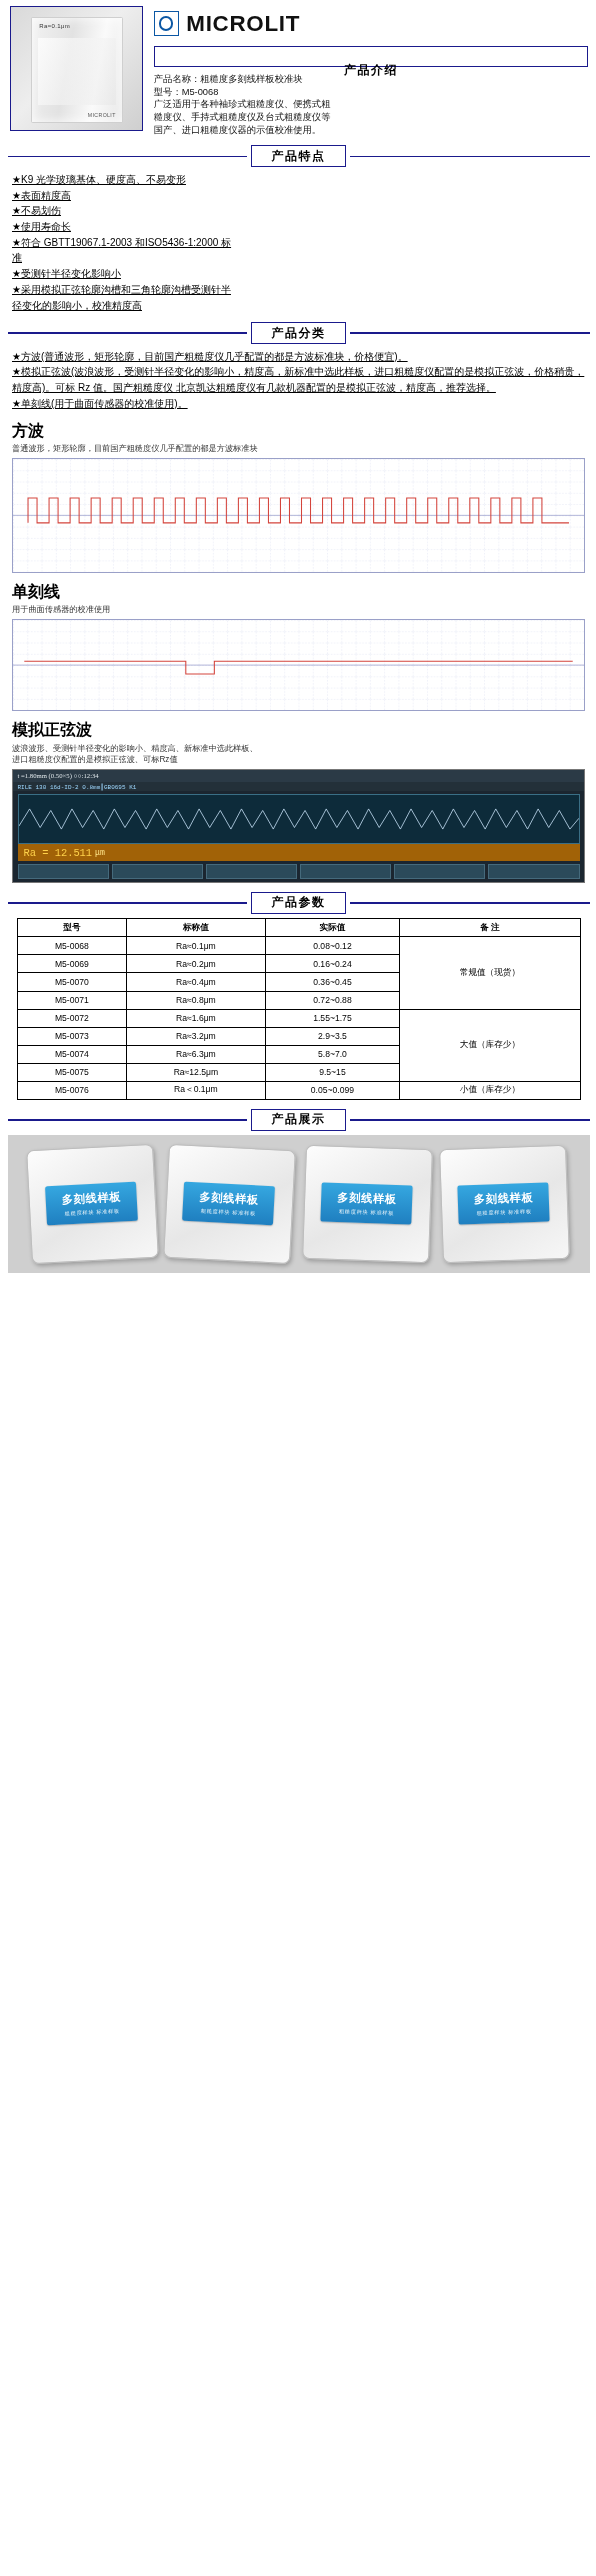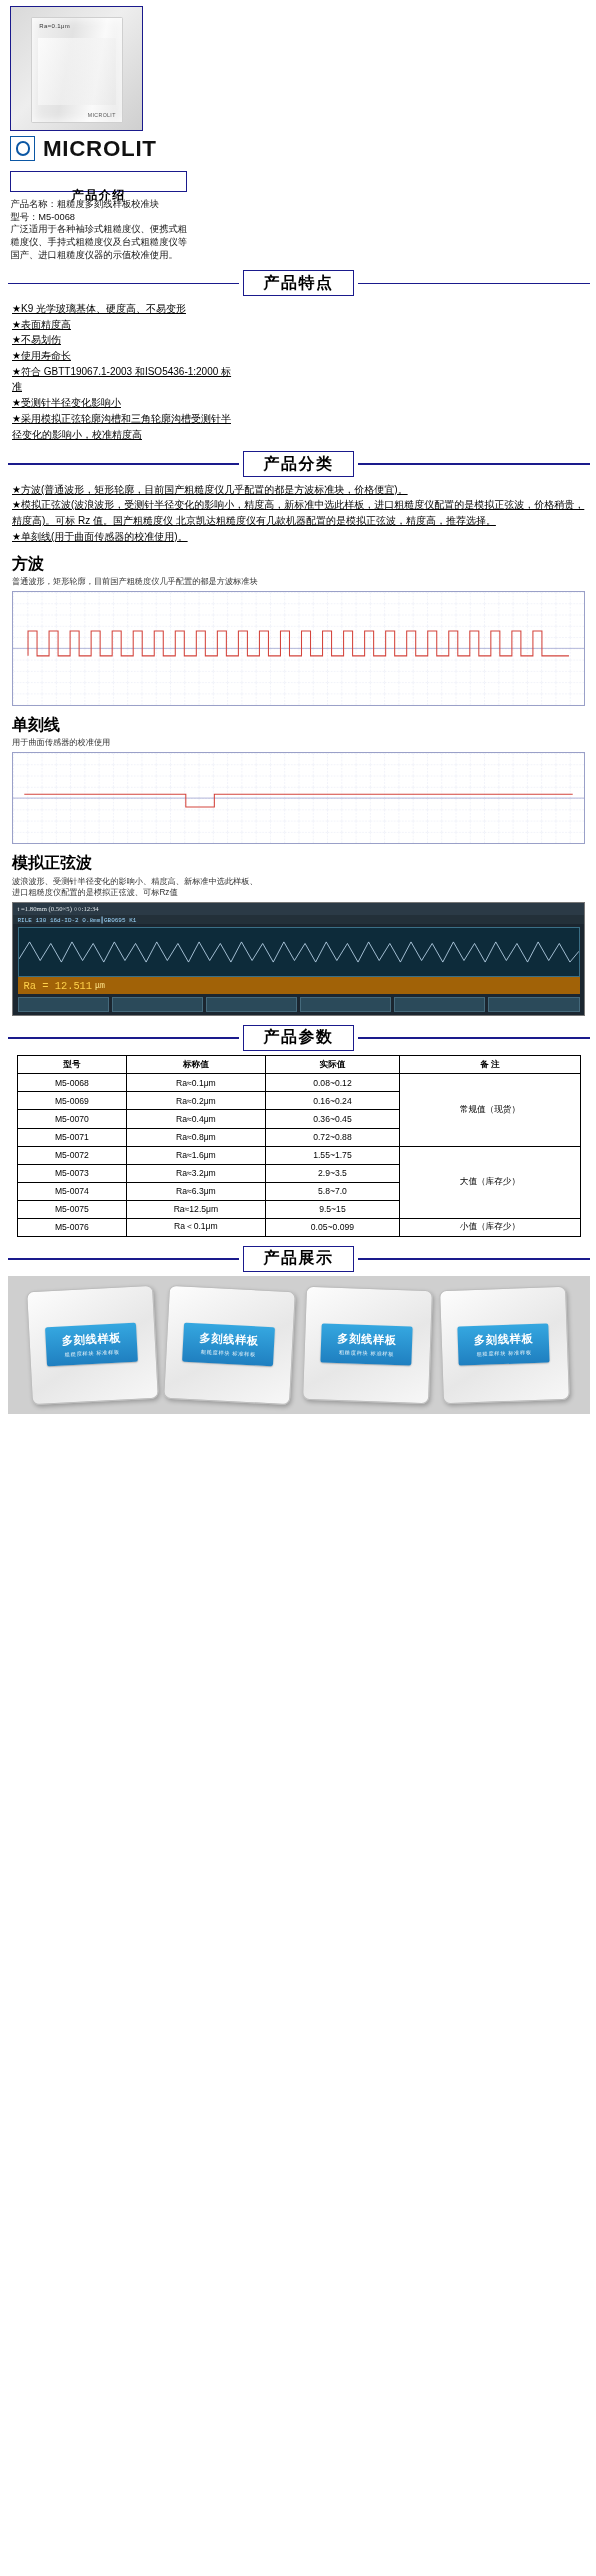--- a/index.html
+++ b/index.html
@@ -1,20 +1,20 @@
 <!DOCTYPE html>
 <html style="font-size:12px"><head>
 <meta charset="utf-8">
 <style>
   html,body{margin:0;padding:0;background:#fff;}
   body{width:597px;font-family:"Liberation Sans","DejaVu Sans",sans-serif;color:#000;}
   .page{width:597px;position:relative;}
 
   
-  .header{display:flex;align-items:flex-start;padding:6px 0 0 0;flex-direction:column;}
+  .header{display:flex;align-items:flex-start;padding:6px 0 0 0;}
   .prod-photo{width:133px;height:125px;margin-left:10.4px;border:0.7px solid #1a1a8c;box-sizing:border-box;
     background:linear-gradient(135deg,#d9d9d9 0%,#eeeeee 45%,#cfcfcf 100%);position:relative;overflow:hidden;}
   .photo-bag{position:absolute;left:19.4px;top:10.4px;width:90px;height:104px;background:linear-gradient(100deg,#f2f2f2,#e2e2e2 40%,#fafafa 70%,#e8e8e8);
     border:0.7px solid #cfcfcf;border-radius:1.5px;box-shadow:inset 0 0 10.4px rgba(255,255,255,.9);}
   .photo-bag:after{content:"";position:absolute;left:6px;top:19.4px;width:78px;height:67px;background:linear-gradient(115deg,rgba(255,255,255,.75),rgba(225,225,225,.4));}
   .bag-label{position:absolute;left:7.5px;top:4.5px;font-size:6px;color:#333;letter-spacing:0.4px;}
   .bag-brand{position:absolute;right:6px;bottom:4.5px;font-size:5.2px;color:#555;letter-spacing:0.4px;}
   .header-right{flex:1;padding-left:10.4px;padding-right:9px;}
   .brandline{display:flex;align-items:center;gap:7.5px;margin-top:4.5px;}
   .brand-mark{width:25px;height:25px;border:1.5px solid #0b57a4;display:flex;align-items:center;justify-content:center;box-sizing:border-box;}
@@ -22,21 +22,21 @@
   .brand-name{font-size:22.4px;font-weight:bold;letter-spacing:0.7px;color:#111;font-family:"Liberation Sans",sans-serif;}
   .title-band{margin:9px 0 6px 0;border:1.5px solid #1a1a8c;height:19.4px;display:flex;align-items:center;justify-content:center;}
   .title-band span{font-size:12px;font-weight:bold;color:#000;letter-spacing:1.5px;margin-top:28px;}
   .spec-list{font-size:9.3px;line-height:12.7px;color:#111;}
 
   
   .sec{margin:0 7.5px;}
   .sec-head{display:flex;align-items:center;margin:9px 0 4.5px 0;}
   .sec-head .rule{flex:1;height:1.5px;background:#1a1a8c;}
   .sec-head .box{border:1.5px solid #1a1a8c;padding:1.5px 19.4px;margin:0 4.5px;}
-  .sec-head .box span{font-size:16px;font-weight:bold;letter-spacing:1.5px;}
+  .sec-head .box span{font-size:12px;font-weight:bold;letter-spacing:1.5px;}
 
   .body-text{font-size:10px;line-height:15.7px;color:#000;padding:0 4.5px;}
   .body-text p{margin:0;text-decoration:underline;}
 
   
   .sub-title{font-size:16px;font-weight:bold;margin:9px 0 1.5px 4.5px;}
   .sub-desc{font-size:8.2px;color:#333;margin:0 0 3.7px 4.5px;line-height:11.2px;}
 
   .chart-wrap{margin:0 4.5px 3px 4.5px;border:0.7px solid #9aa0c8;background:#fff;position:relative;}
   .chart-svg{display:block;width:100%;}

